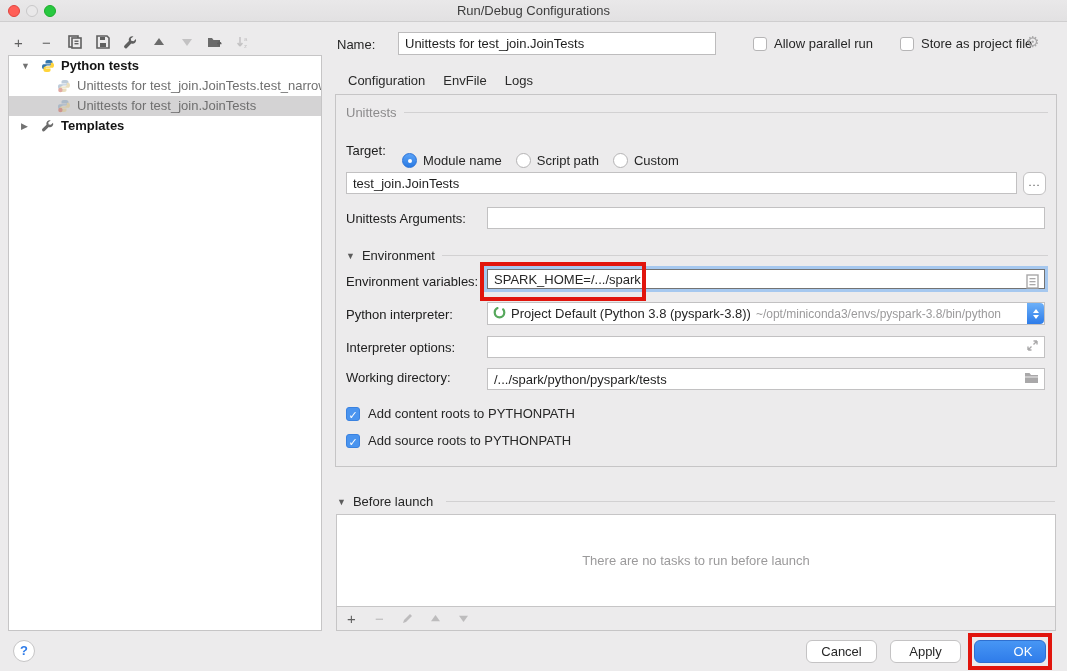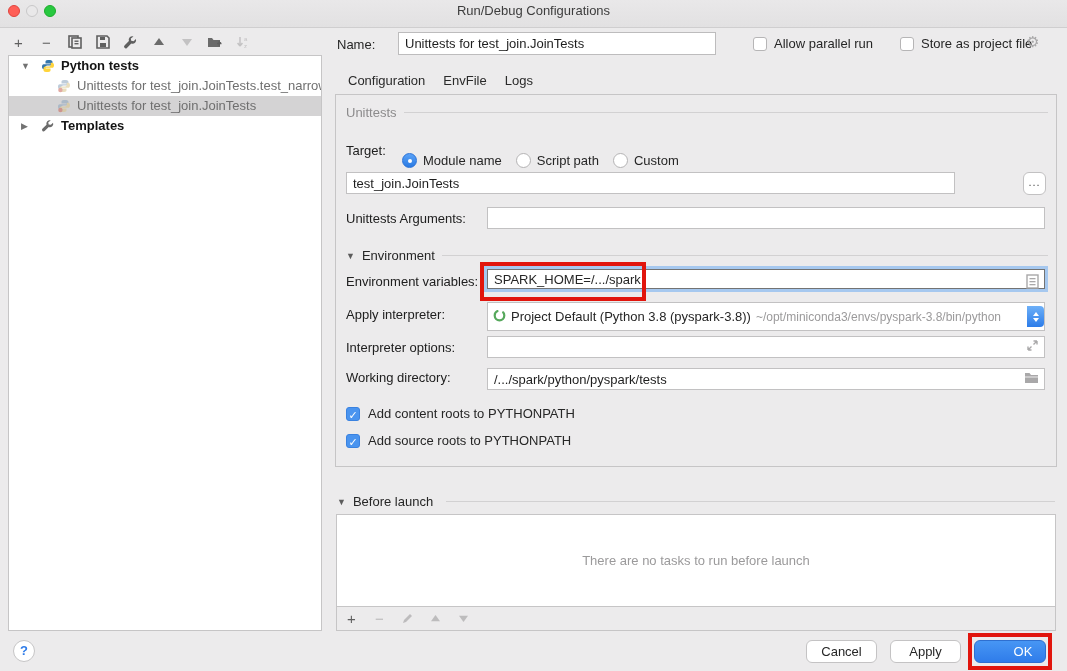--- a/index.html
+++ b/index.html
@@ -4,21 +4,21 @@
 <style>
   * { margin:0; padding:0; box-sizing:border-box; }
   html,body { width:1067px; height:671px; }
   body {
     font-family:"Liberation Sans", sans-serif;
     font-size:13px; color:#262626;
     background:#ecebec; position:relative; overflow:hidden;
   }
   
   .titlebar {
-    position:absolute; left:0; top:0; width:1067px; height:28px;
+    position:absolute; left:0; top:0; width:1067px; height:22px;
     background:linear-gradient(#e9e8e9,#e2e1e2);
     border-bottom:1px solid #cfcecf;
   }
   .title { position:absolute; left:0; right:0; top:3px; text-align:center; color:#3d3d3d; }
   .tl { position:absolute; top:5px; width:12px; height:12px; border-radius:50%; }
   .tl.red   { left:8px;  background:#ff5f57; border:1px solid #e0443e; }
   .tl.mid   { left:26px; background:#e9e8e9; border:1px solid #c9c8c9; }
   .tl.green { left:44px; background:#28c840; border:1px solid #1dad2b; }
 
   
@@ -90,21 +90,21 @@
     position:absolute; left:151px; top:174px; width:558px; height:20px;
     background:#fff; border:1px solid #737373;
     box-shadow:0 0 0 3px #a6c8ef;
     display:flex; align-items:center; padding:0 6px;
   }
   .env-ico { position:absolute; right:5px; top:4px; }
 
   .red-box { position:absolute; border:4px solid #e1150d; pointer-events:none; z-index:50; }
 
   .combo {
-    position:absolute; left:151px; top:207px; width:558px; height:29px;
+    position:absolute; left:151px; top:207px; width:558px; height:23px;
     background:#fff; border:1px solid #c2c1c2; display:flex; align-items:center; padding:0 0 0 5px;
   }
   .combo .ring { margin-right:5px; }
   .combo .path { color:#9b9a9b; font-size:12px; margin-left:5px; white-space:nowrap; overflow:hidden; }
   .stepper {
     margin-left:auto; width:17px; height:21px; border-radius:0 4px 4px 0;
     background:linear-gradient(#6db0f8,#2d7ce9);
     display:flex; flex-direction:column; align-items:center; justify-content:center; gap:2px;
   }
   .stp-up { width:0; height:0; border-left:3.5px solid transparent; border-right:3.5px solid transparent; border-bottom:4px solid #fff; }
@@ -275,21 +275,21 @@
   <span class="flabel" style="left:10px; top:48px;">Target:</span>
   <div class="radio-row" style="left:66px; top:58px;">
     <span class="radio on"></span>
     <span class="radio-lbl">Module name</span>
     <span class="radio"></span>
     <span class="radio-lbl">Script path</span>
     <span class="radio"></span>
     <span class="radio-lbl">Custom</span>
   </div>
 
-  <input class="field" style="left: 10px; top: 77px; width: 609px;" value="test_join.JoinTests">
+  <input class="field" style="left: 10px; top: 77px; width: 671px;" value="test_join.JoinTests">
   <span class="dots-btn">...</span>
 
   <span class="flabel" style="left:10px; top:116px;">Unittests Arguments:</span>
   <input class="field" style="left: 151px; top: 112px; width: 558px;">
 
   <div style="position:absolute; left:10px; top:153px; display:flex; align-items:center; gap:7px;">
     <span class="sec-arrow">▼</span>
     <span>Environment</span>
   </div>
   <span class="group-line" style="left:106px; top:160px; width:606px;"></span>
@@ -300,21 +300,21 @@
     <span class="env-ico">
       <svg width="13" height="15" viewBox="0 0 13 15">
           <rect x="1" y="1" width="11" height="13" fill="none" stroke="#a9a8a9" stroke-width="1.4"></rect>
           <rect x="3.5" y="4" width="6" height="1.3" fill="#a9a8a9"></rect>
           <rect x="3.5" y="7" width="6" height="1.3" fill="#a9a8a9"></rect>
           <rect x="3.5" y="10" width="6" height="1.3" fill="#a9a8a9"></rect>
         </svg>
     </span>
   </div>
 
-  <span class="flabel" style="left:10px; top:212px;">Apply interpreter:</span>
+  <span class="flabel" style="left:10px; top:212px;">Python interpreter:</span>
   <div class="combo">
     <span class="ring">
       <svg width="13" height="13" viewBox="0 0 13 13">
           <circle cx="6.5" cy="6.5" r="4.8" fill="none" stroke="#56a85c" stroke-width="2.2" stroke-dasharray="24 6" stroke-dashoffset="4" stroke-linecap="round"></circle>
         </svg>
     </span>
     <span>Project Default (Python 3.8 (pyspark-3.8))</span>
     <span class="path">~/opt/miniconda3/envs/pyspark-3.8/bin/python</span>
     <span class="stepper">
         <span class="stp-up"></span>

